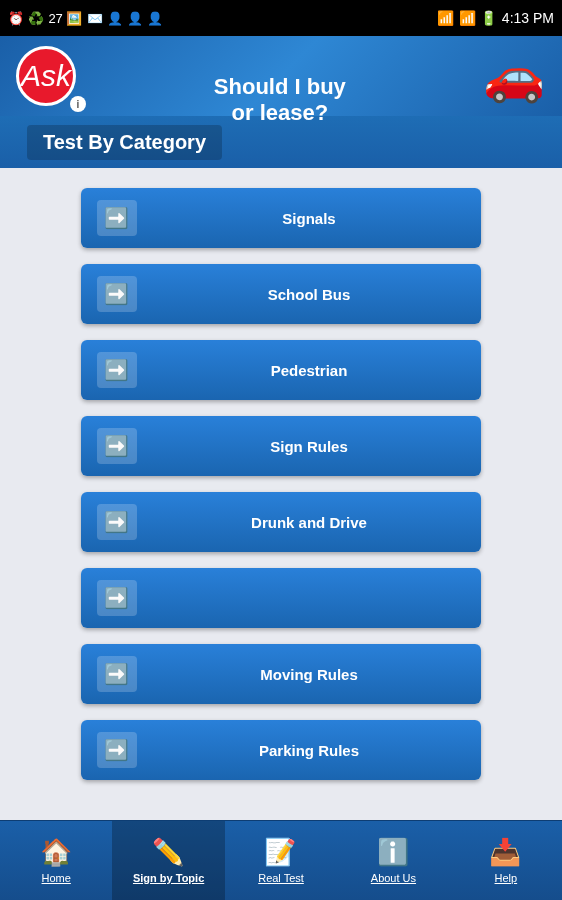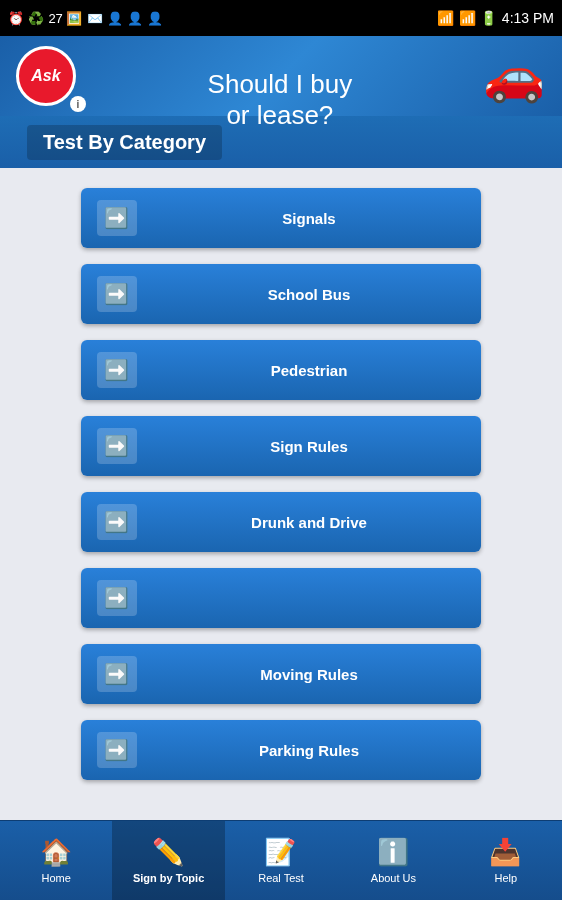--- a/index.html
+++ b/index.html
@@ -49,30 +49,30 @@
     }
     .ad-ask-logo {
       background: #e8192c;
       border-radius: 50%;
       width: 60px;
       height: 60px;
       display: flex;
       align-items: center;
       justify-content: center;
       color: #fff;
-      font-size: 16px;
-      font-weight: bold;
+      font-size: 30px;
+      font-weight: normal;
       font-style: italic;
       border: 3px solid #fff;
       flex-shrink: 0;
     }
     .ad-text {
       color: #fff;
-      font-size: 26px;
-      font-weight: normal;
+      font-size: 22px;
+      font-weight: bold;
       text-align: center;
       flex: 1;
       line-height: 1.2;
       margin-top: 48px;
     }
     .ad-car {
       font-size: 50px;
       flex-shrink: 0;
     }
     .ad-info-icon {
@@ -179,20 +179,21 @@
       background: rgba(0,0,0,0.25);
     }
     .nav-icon {
       font-size: 26px;
       color: #fff;
     }
     .nav-label {
       color: #fff;
       font-size: 11px;
       text-align: left;
+      text-decoration: underline;
     }
     .nav-item.active .nav-label {
       font-weight: bold;
     }
   </style>
 </head>
 <body>
 
 <div id="status-bar">
   <div class="status-left">

